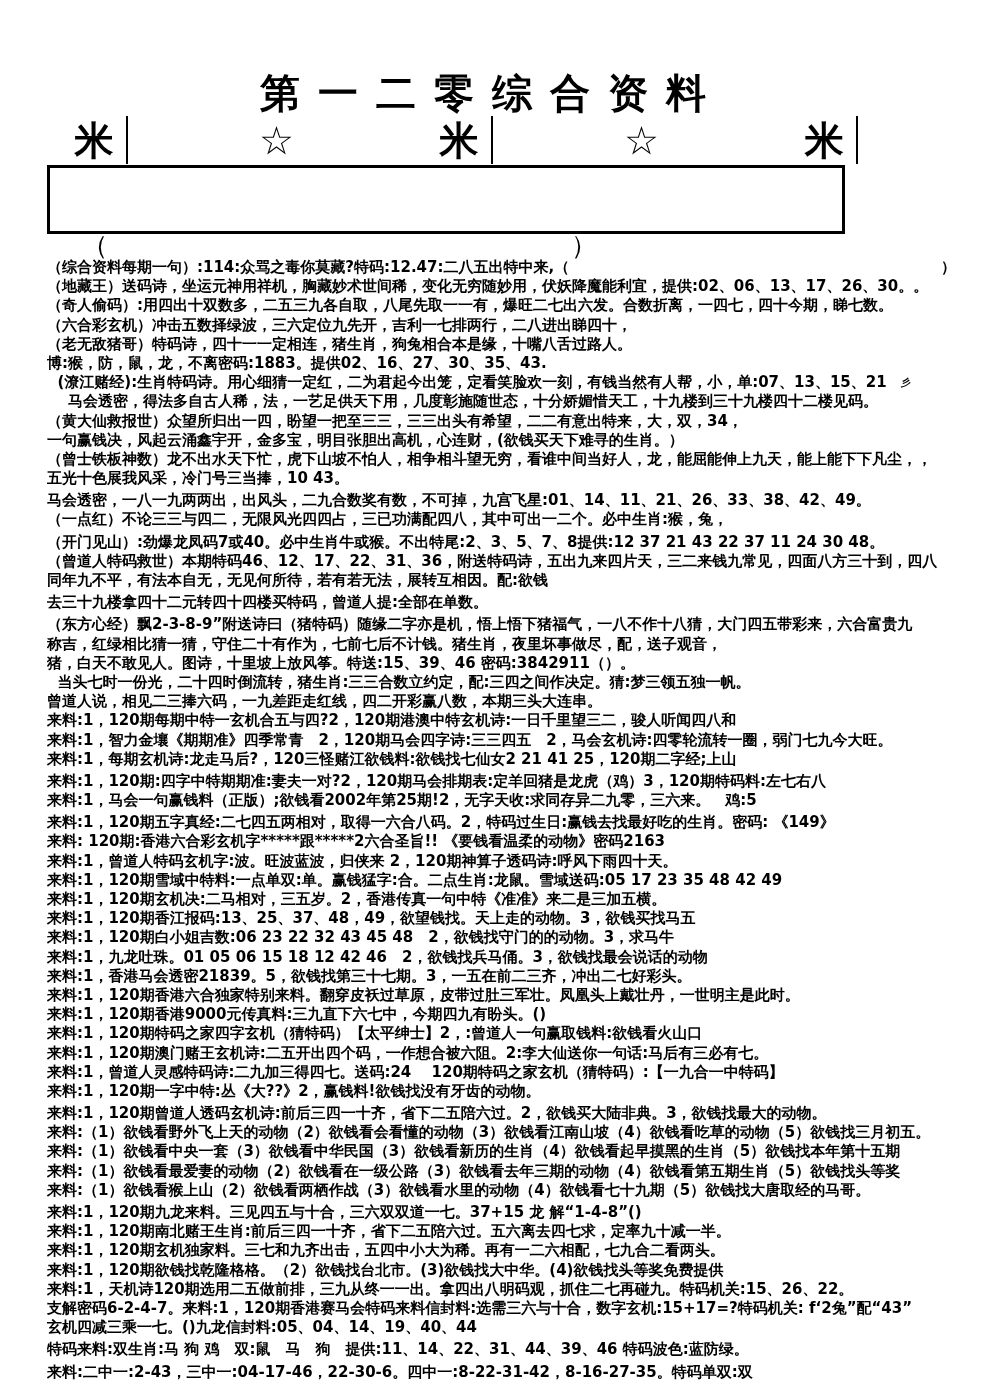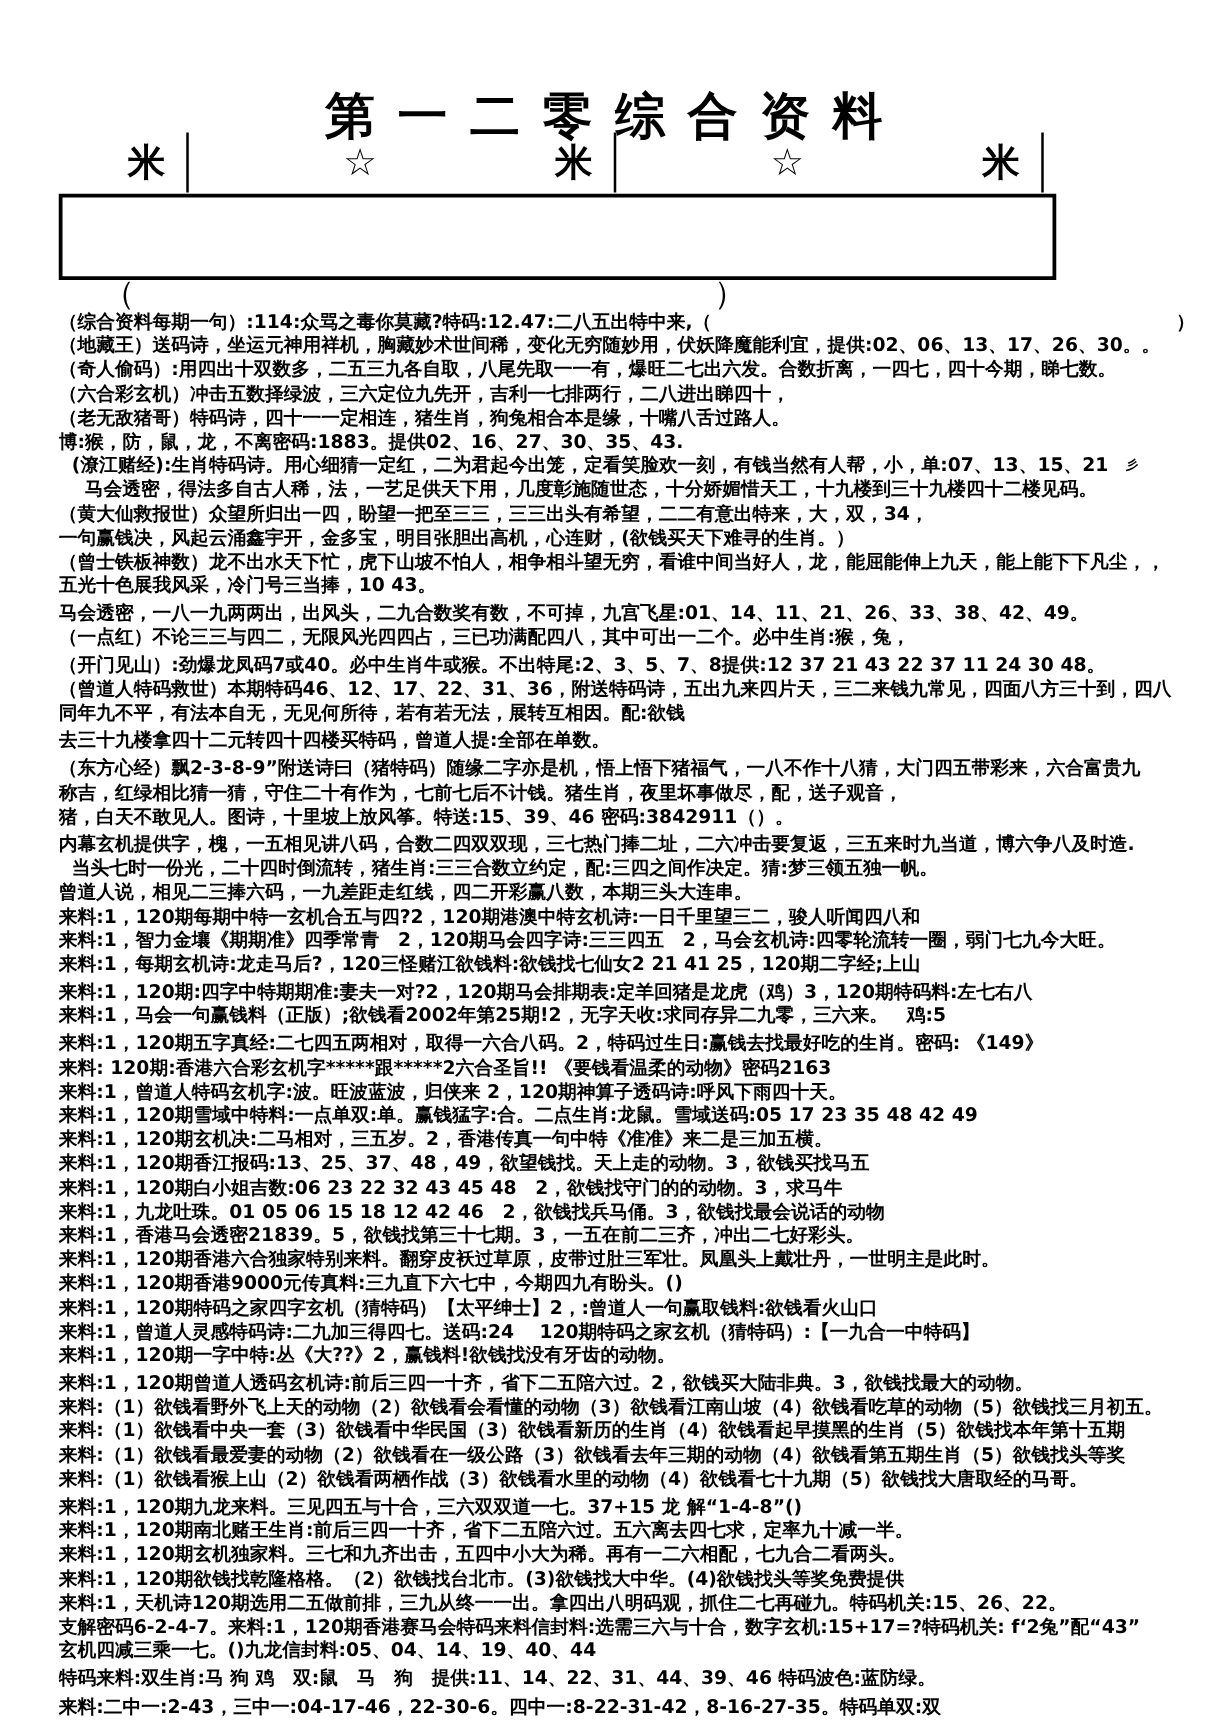--- a/index.html
+++ b/index.html
@@ -15,22 +15,23 @@
   .title{
     padding-top:73px;
     text-align:center;
     font-size:40px;
     font-weight:bold;
     letter-spacing:18px;
     line-height:1.0;
     white-space:nowrap;
   }
   .symbols{
+    margin-top:10px;
     text-align:center;
-    font-size:30px;
+    font-size:39px;
     font-weight:bold;
     letter-spacing:66px;
     height:36px;
     line-height:36px;
   }
   .symbols .rice{position:relative;display:inline-block;}
   .symbols .rice::after{
     content:"";
     position:absolute;
     left:50%;
@@ -114,40 +115,40 @@
       <div class="row"><span>五光十色展我风采，冷门号三当捧，10 43。</span></div>
       <div class="row gap"><span>马会透密，一八一九两两出，出风头，二九合数奖有数，不可掉，九宫飞星:01、14、11、21、26、33、38、42、49。</span></div>
       <div class="row"><span>（一点红）不论三三与四二，无限风光四四占，三已功满配四八，其中可出一二个。必中生肖:猴，兔，</span></div>
       <div class="row gap"><span>（开门见山）:劲爆龙凤码7或40。必中生肖牛或猴。不出特尾:2、3、5、7、8提供:12 37 21 43 22 37 11 24 30 48。</span></div>
       <div class="row"><span>（曾道人特码救世）本期特码46、12、17、22、31、36，附送特码诗，五出九来四片天，三二来钱九常见，四面八方三十到，四八</span></div>
       <div class="row"><span>同年九不平，有法本自无，无见何所待，若有若无法，展转互相因。配:欲钱</span></div>
       <div class="row gap"><span>去三十九楼拿四十二元转四十四楼买特码，曾道人提:全部在单数。</span></div>
       <div class="row gap"><span>（东方心经）飘2-3-8-9”附送诗曰（猪特码）随缘二字亦是机，悟上悟下猪福气，一八不作十八猜，大门四五带彩来，六合富贵九</span></div>
       <div class="row"><span>称吉，红绿相比猜一猜，守住二十有作为，七前七后不计钱。猪生肖，夜里坏事做尽，配，送子观音，</span></div>
       <div class="row"><span>猪，白天不敢见人。图诗，十里坡上放风筝。特送:15、39、46 密码:3842911（）。</span></div>
-      <div class="row gap"><span>内幕玄机提供字，槐，一五相见讲八码，合数二四双双现，三七热门捧二址，二六冲击要复返，三五来时九当道，博六争八及时造.</span></div>
       <div class="row"><span>  当头七时一份光，二十四时倒流转，猪生肖:三三合数立约定，配:三四之间作决定。猜:梦三领五独一帆。</span></div>
       <div class="row"><span>曾道人说，相见二三捧六码，一九差距走红线，四二开彩赢八数，本期三头大连串。</span></div>
       <div class="row"><span>来料:1，120期每期中特一玄机合五与四?2，120期港澳中特玄机诗:一日千里望三二，骏人听闻四八和</span></div>
       <div class="row"><span>来料:1，智力金壤《期期准》四季常青　2，120期马会四字诗:三三四五　2，马会玄机诗:四零轮流转一圈，弱门七九今大旺。</span></div>
       <div class="row"><span>来料:1，每期玄机诗:龙走马后?，120三怪赌江欲钱料:欲钱找七仙女2 21 41 25，120期二字经;上山</span></div>
       <div class="row gap"><span>来料:1，120期:四字中特期期准:妻夫一对?2，120期马会排期表:定羊回猪是龙虎（鸡）3，120期特码料:左七右八</span></div>
       <div class="row"><span>来料:1，马会一句赢钱料（正版）;欲钱看2002年第25期!2，无字天收:求同存异二九零，三六来。　鸡:5</span></div>
       <div class="row gap"><span>来料:1，120期五字真经:二七四五两相对，取得一六合八码。2，特码过生日:赢钱去找最好吃的生肖。密码: 《149》</span></div>
       <div class="row"><span>来料: 120期:香港六合彩玄机字*****跟*****2六合圣旨!! 《要钱看温柔的动物》密码2163</span></div>
       <div class="row"><span>来料:1，曾道人特码玄机字:波。旺波蓝波，归侠来 2，120期神算子透码诗:呼风下雨四十天。</span></div>
       <div class="row"><span>来料:1，120期雪域中特料:一点单双:单。赢钱猛字:合。二点生肖:龙鼠。雪域送码:05 17 23 35 48 42 49</span></div>
       <div class="row"><span>来料:1，120期玄机决:二马相对，三五岁。2，香港传真一句中特《准准》来二是三加五横。</span></div>
       <div class="row"><span>来料:1，120期香江报码:13、25、37、48，49，欲望钱找。天上走的动物。3，欲钱买找马五</span></div>
       <div class="row"><span>来料:1，120期白小姐吉数:06 23 22 32 43 45 48　2，欲钱找守门的的动物。3，求马牛</span></div>
       <div class="row"><span>来料:1，九龙吐珠。01 05 06 15 18 12 42 46　2，欲钱找兵马俑。3，欲钱找最会说话的动物</span></div>
       <div class="row"><span>来料:1，香港马会透密21839。5，欲钱找第三十七期。3，一五在前二三齐，冲出二七好彩头。</span></div>
       <div class="row"><span>来料:1，120期香港六合独家特别来料。翻穿皮袄过草原，皮带过肚三军壮。凤凰头上戴壮丹，一世明主是此时。</span></div>
       <div class="row"><span>来料:1，120期香港9000元传真料:三九直下六七中，今期四九有盼头。()</span></div>
       <div class="row"><span>来料:1，120期特码之家四字玄机（猜特码）【太平绅士】2，:曾道人一句赢取钱料:欲钱看火山口</span></div>
+      <div class="row"><span>来料:1，120期澳门赌王玄机诗:二五开出四个码，一作想合被六阻。2:李大仙送你一句话:马后有三必有七。</span></div>
       <div class="row"><span>来料:1，曾道人灵感特码诗:二九加三得四七。送码:24　 120期特码之家玄机（猜特码）:【一九合一中特码】</span></div>
       <div class="row"><span>来料:1，120期一字中特:丛《大??》2，赢钱料!欲钱找没有牙齿的动物。</span></div>
       <div class="row gap"><span>来料:1，120期曾道人透码玄机诗:前后三四一十齐，省下二五陪六过。2，欲钱买大陆非典。3，欲钱找最大的动物。</span></div>
       <div class="row"><span>来料:（1）欲钱看野外飞上天的动物（2）欲钱看会看懂的动物（3）欲钱看江南山坡（4）欲钱看吃草的动物（5）欲钱找三月初五。</span></div>
       <div class="row"><span>来料:（1）欲钱看中央一套（3）欲钱看中华民国（3）欲钱看新历的生肖（4）欲钱看起早摸黑的生肖（5）欲钱找本年第十五期</span></div>
       <div class="row"><span>来料:（1）欲钱看最爱妻的动物（2）欲钱看在一级公路（3）欲钱看去年三期的动物（4）欲钱看第五期生肖（5）欲钱找头等奖</span></div>
       <div class="row"><span>来料:（1）欲钱看猴上山（2）欲钱看两栖作战（3）欲钱看水里的动物（4）欲钱看七十九期（5）欲钱找大唐取经的马哥。</span></div>
       <div class="row gap"><span>来料:1，120期九龙来料。三见四五与十合，三六双双道一七。37+15 龙 解“1-4-8”()</span></div>
       <div class="row"><span>来料:1，120期南北赌王生肖:前后三四一十齐，省下二五陪六过。五六离去四七求，定率九十减一半。</span></div>
       <div class="row"><span>来料:1，120期玄机独家料。三七和九齐出击，五四中小大为稀。再有一二六相配，七九合二看两头。</span></div>

